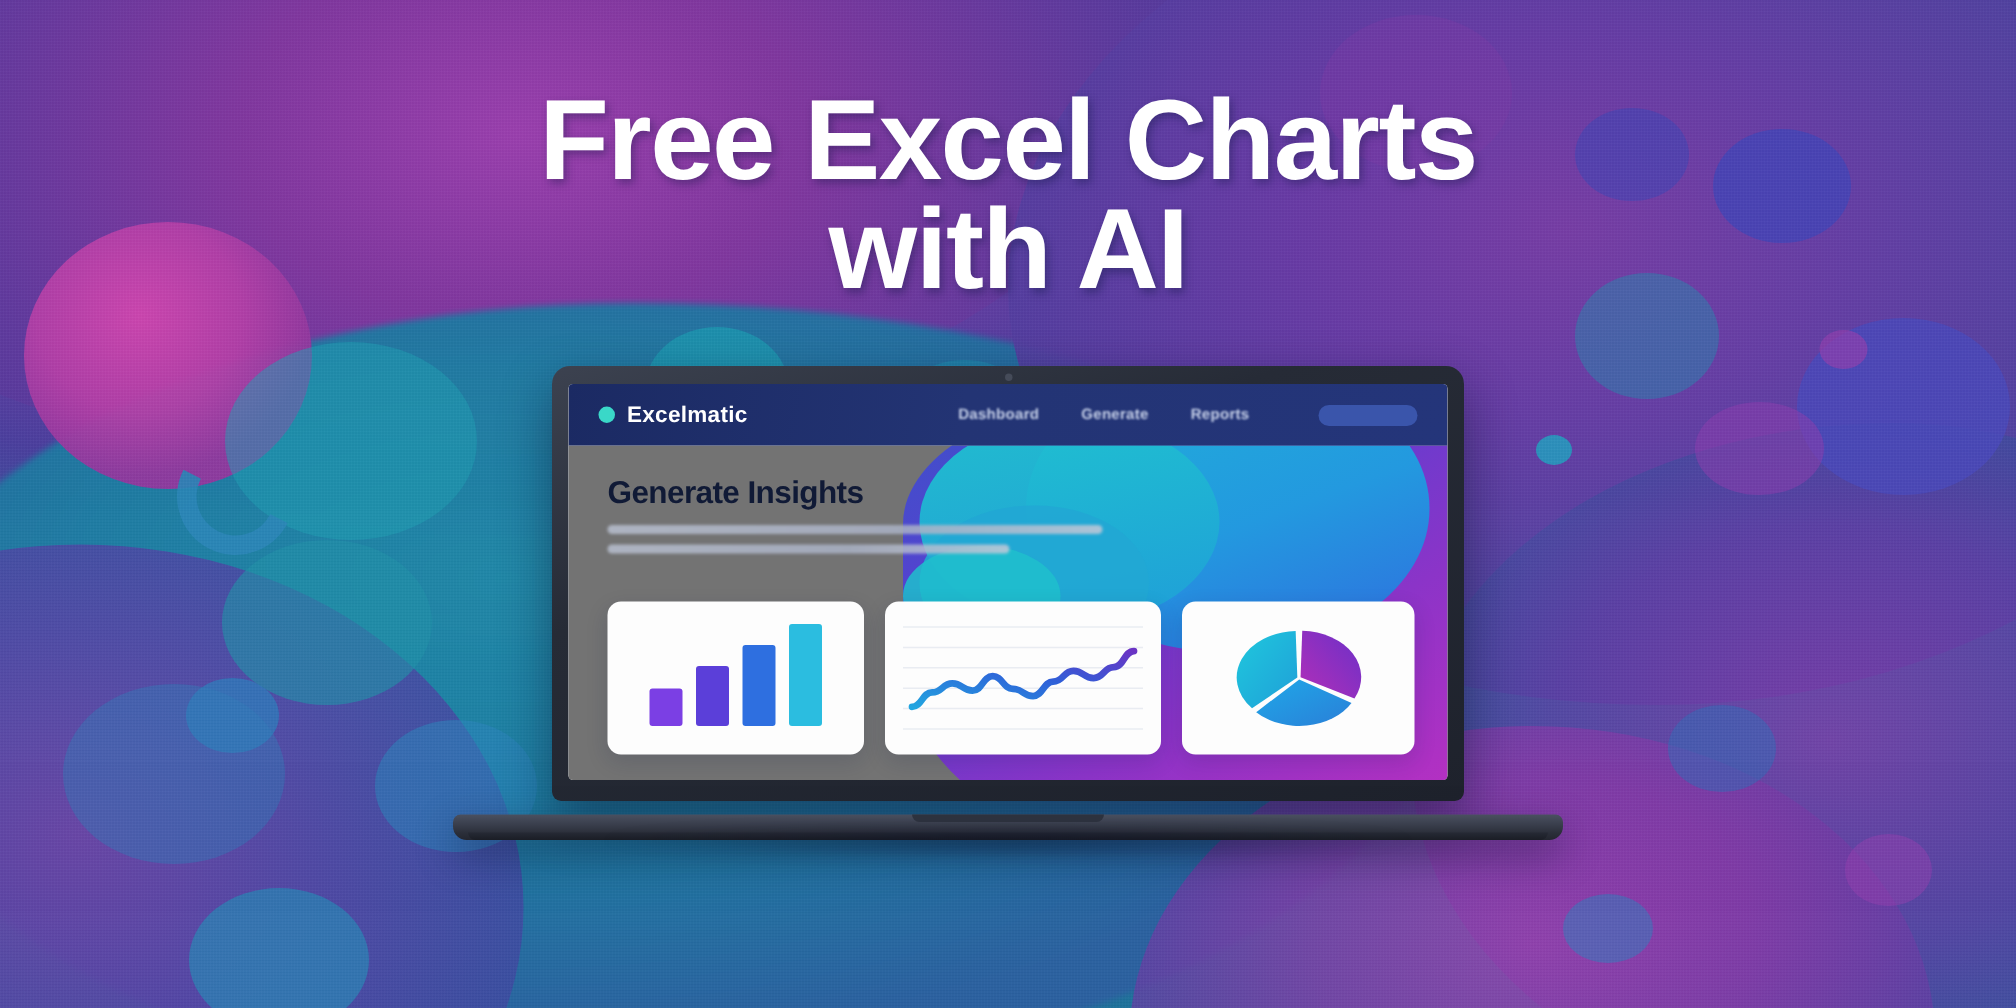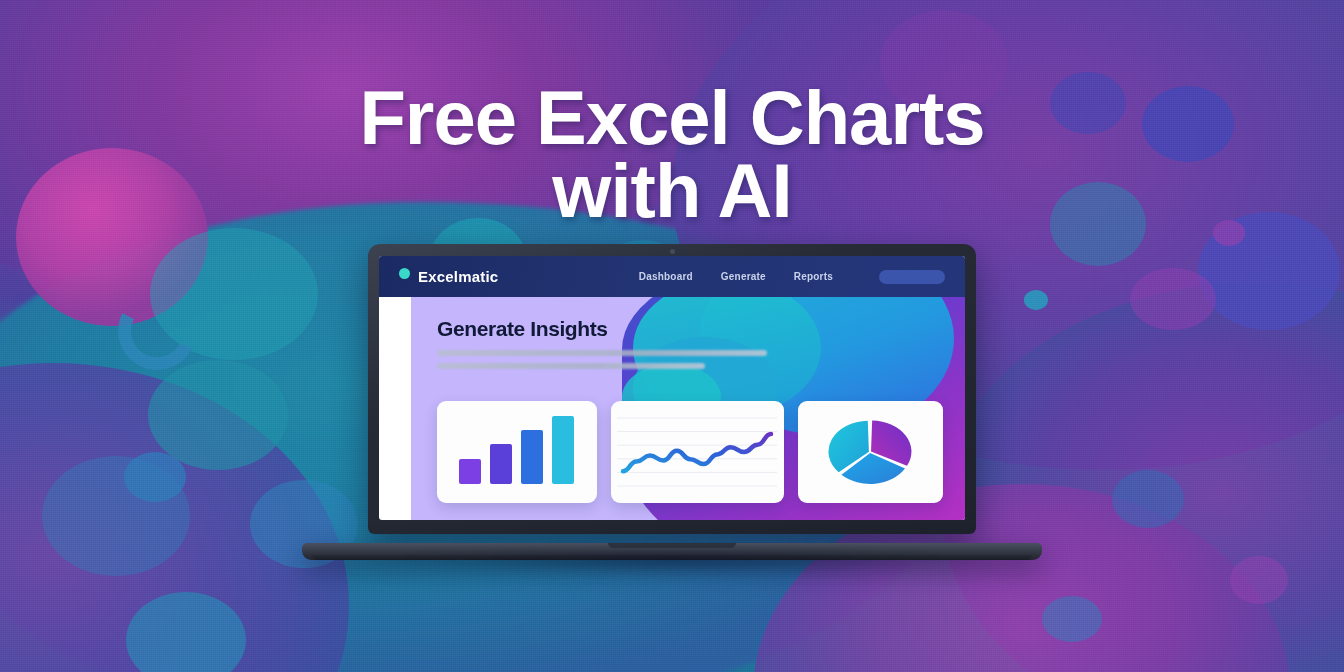--- a/index.html
+++ b/index.html
@@ -104,21 +104,20 @@
   }
 
   
   .headline{
     position:absolute; left:0; right:0; top:58px;
     text-align:center; color:#fff;
     font-size:76px; line-height:.96; font-weight:700;
     letter-spacing:-1px;
     text-shadow:2px 3px 6px rgba(10,20,60,.35);
     z-index:40;
-    margin-top:24px;
   }
   .headline .l2{ display:block; }
 
   .caption{
     position:absolute; left:0; right:0; bottom:34px;
     text-align:center; color:#fff;
     font-size:45px; font-weight:700; letter-spacing:-.5px;
     text-shadow:2px 3px 6px rgba(10,20,60,.35);
     z-index:40;
   }
@@ -143,35 +142,35 @@
     border-radius:3px; overflow:hidden; background:#fff;
   }
 
   
   .navbar{
     position:relative; height:41px;
     background:linear-gradient(100deg,#1b2a63 0%,#233474 45%,#24357a 100%);
     display:flex; align-items:center; padding:0 20px;
     z-index:5;
   }
-  .brand{ display:flex; align-items:flex-start; gap:8px; }
+  .brand{ display:flex; align-items:center; gap:8px; }
   .brand-dot{ width:11px; height:11px; border-radius:50%; background:#3ad8c8; }
   .brand-name{ color:#fff; font-size:15px; font-weight:600; letter-spacing:.2px; }
   .nav-links{ margin-left:auto; display:flex; align-items:center; gap:28px; }
   .nav-link{
     color:#c8d2ea; font-size:10px; font-weight:700;
     filter:blur(.6px); letter-spacing:.2px;
   }
   .nav-cta{
     width:66px; height:14px; border-radius:8px;
     background:#3a55ab; margin-left:18px;
   }
 
   
-  .screen-body{ position:relative; height:calc(100% - 41px); background:#c4b5fd; overflow:hidden;margin-left:32px; }
+  .screen-body{ position:relative; height:calc(100% - 41px); background:#737373; overflow:hidden; }
 
   .screen-wave{ position:absolute; inset:0; }
   .sw-purple{
     position:absolute; right:-6%; top:-16%; width:68%; height:132%;
     background:linear-gradient(150deg,#3a53c9 0%,#5a3fd0 32%,#8b34c8 62%,#c32fc0 100%);
     border-radius:42% 0 0 34% / 30% 0 0 40%;
   }
   .sw-b1{
     position:absolute; right:2%; top:-24%; width:46%; height:86%;
     background:linear-gradient(160deg,#1fb9d8 0%,#1f9ee0 55%,#2a6fe0 100%);

